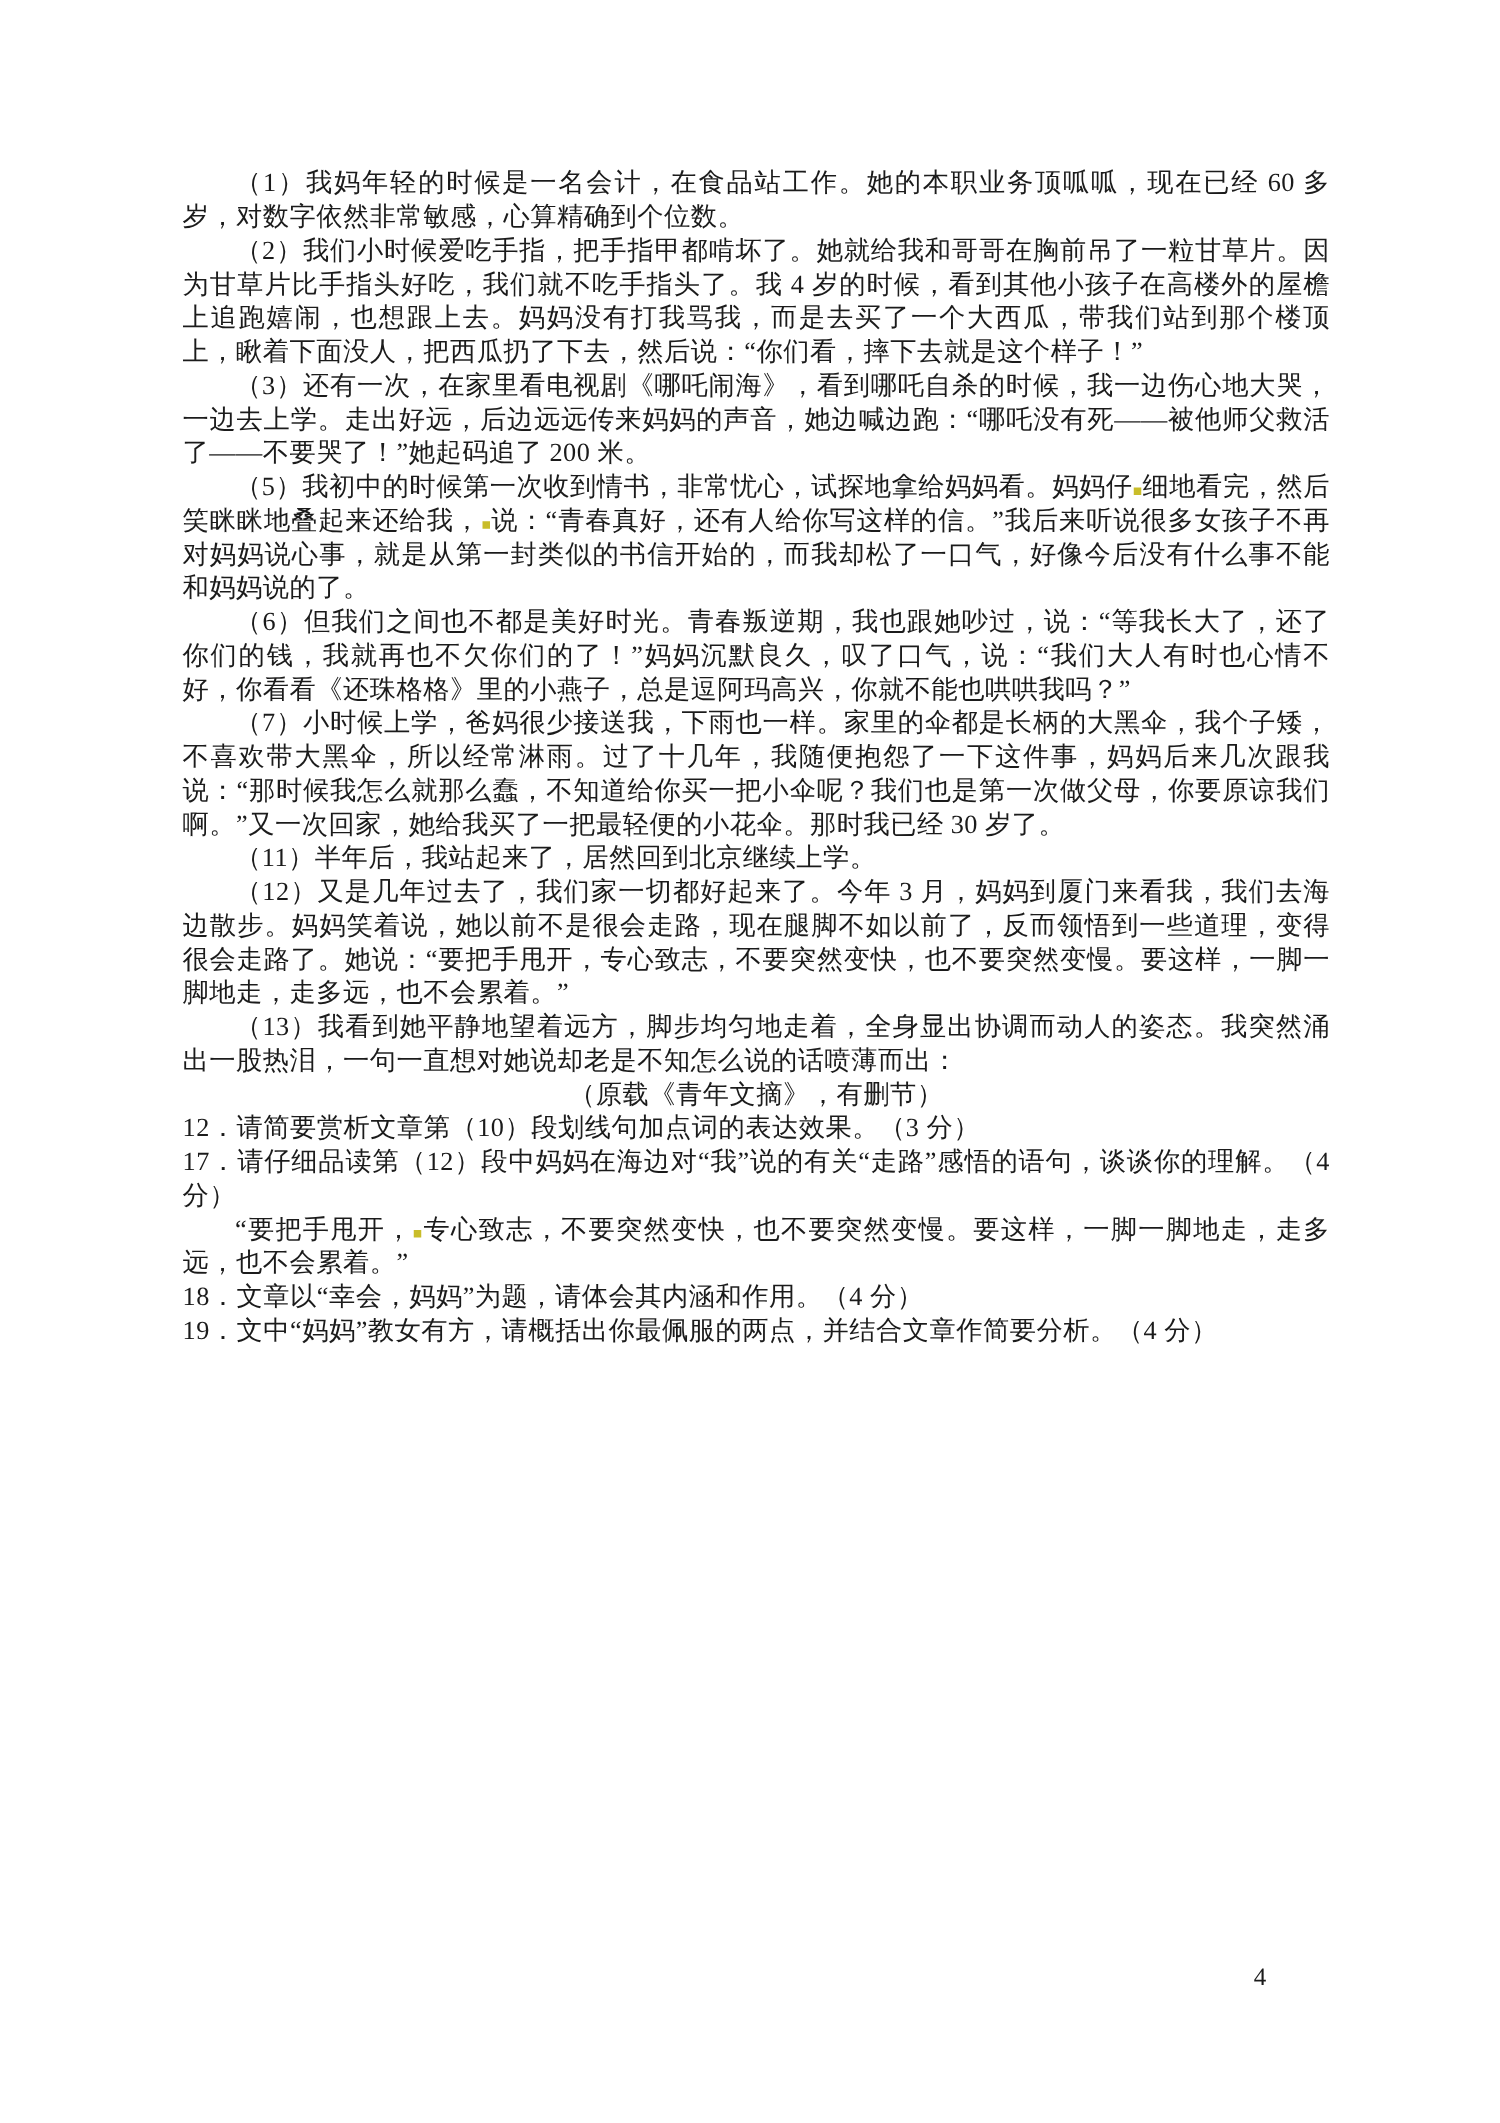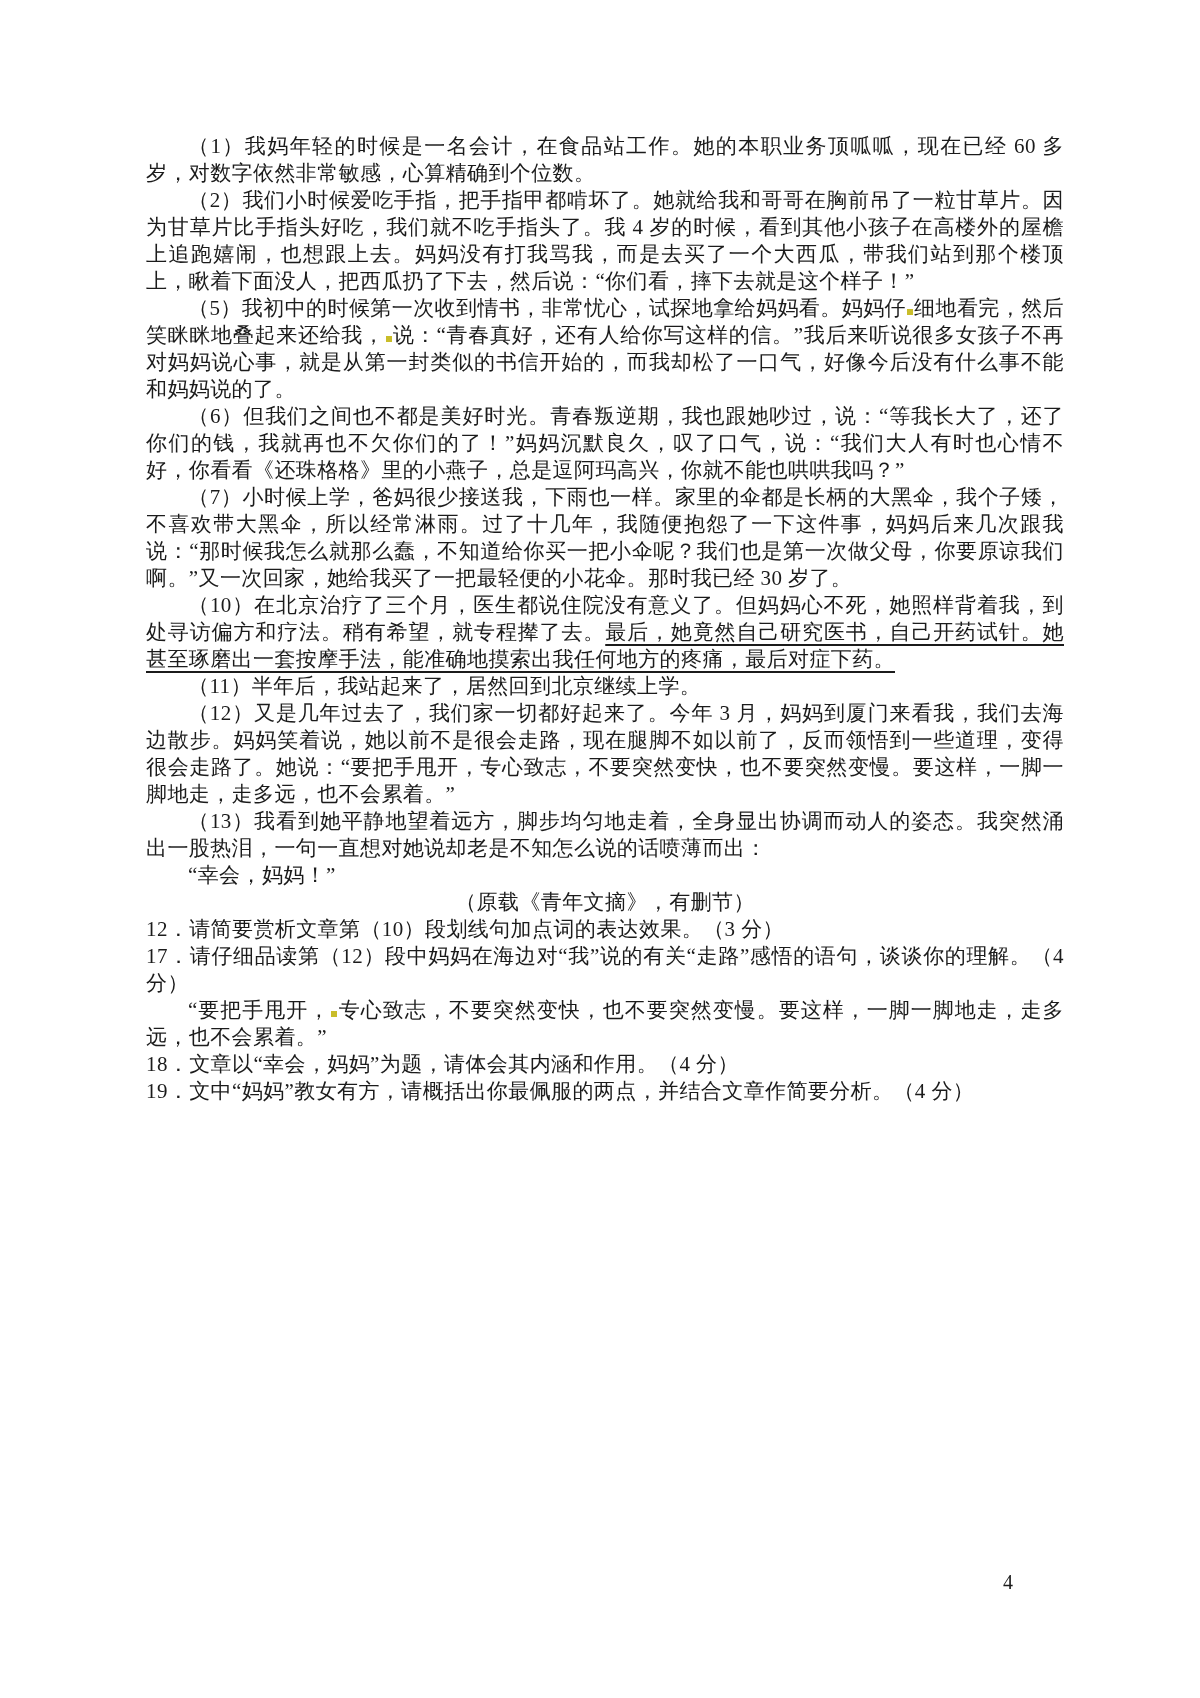--- a/index.html
+++ b/index.html
@@ -62,28 +62,27 @@
     color: #1b1b1b;
   }
 </style>
 </head>
 <body>
 
 <div class="page">
   <div class="body-block">
       <p class="para"><span>（1）我妈年轻的时候是一名会计，在食品站工作。她的本职业务顶呱呱，现在已经 60 多岁，对数字依然非常敏感，心算精确到个位数。</span></p>
       <p class="para"><span>（2）我们小时候爱吃手指，把手指甲都啃坏了。她就给我和哥哥在胸前吊了一粒甘草片。因为甘草片比手指头好吃，我们就不吃手指头了。我 4 岁的时候，看到其他小孩子在高楼外的屋檐上追跑嬉闹，也想跟上去。妈妈没有打我骂我，而是去买了一个大西瓜，带我们站到那个楼顶上，瞅着下面没人，把西瓜扔了下去，然后说：“你们看，摔下去就是这个样子！”</span></p>
+      <p class="para"><span>（3）还有一次，在家里看电视剧《哪吒闹海》，看到哪吒自杀的时候，我一边伤心地大哭，一边去上学。走出好远，后边远远传来妈妈的声音，她边喊边跑：“哪吒没有死——被他师父救活了——不要哭了！”她起码追了 200 米。</span></p>
       <p class="para"><span>（5）我初中的时候第一次收到情书，非常忧心，试探地拿给妈妈看。妈妈仔</span><span class="ydot"></span><span>细地看完，然后笑眯眯地叠起来还给我，</span><span class="ydot"></span><span>说：“青春真好，还有人给你写这样的信。”我后来听说很多女孩子不再对妈妈说心事，就是从第一封类似的书信开始的，而我却松了一口气，好像今后没有什么事不能和妈妈说的了。</span></p>
       <p class="para"><span>（6）但我们之间也不都是美好时光。青春叛逆期，我也跟她吵过，说：“等我长大了，还了你们的钱，我就再也不欠你们的了！”妈妈沉默良久，叹了口气，说：“我们大人有时也心情不好，你看看《还珠格格》里的小燕子，总是逗阿玛高兴，你就不能也哄哄我吗？”</span></p>
       <p class="para"><span>（7）小时候上学，爸妈很少接送我，下雨也一样。家里的伞都是长柄的大黑伞，我个子矮，不喜欢带大黑伞，所以经常淋雨。过了十几年，我随便抱怨了一下这件事，妈妈后来几次跟我说：“那时候我怎么就那么蠢，不知道给你买一把小伞呢？我们也是第一次做父母，你要原谅我们啊。”又一次回家，她给我买了一把最轻便的小花伞。那时我已经 30 岁了。</span></p>
-      <p class="para"><span>（10）在北京治疗了三个月，医生都说住院没有意义了。但妈妈心不死，她照样背着我，到处寻访偏方和疗法。稍有希望，就专程撵了去。</span><span class="u">最后，她竟然自己研究医书，自己开药试针。她甚至琢磨出一套按摩手法，能准确地摸索出我任何地方的疼痛，最后对症下药。</span></p>
       <p class="para"><span>（11）半年后，我站起来了，居然回到北京继续上学。</span></p>
       <p class="para"><span>（12）又是几年过去了，我们家一切都好起来了。今年 3 月，妈妈到厦门来看我，我们去海边散步。妈妈笑着说，她以前不是很会走路，现在腿脚不如以前了，反而领悟到一些道理，变得很会走路了。她说：“要把手甩开，专心致志，不要突然变快，也不要突然变慢。要这样，一脚一脚地走，走多远，也不会累着。”</span></p>
       <p class="para"><span>（13）我看到她平静地望着远方，脚步均匀地走着，全身显出协调而动人的姿态。我突然涌出一股热泪，一句一直想对她说却老是不知怎么说的话喷薄而出：</span></p>
-      <p class="quote"><span>“幸会，妈妈！”</span></p>
       <p class="source"><span>（原载《青年文摘》，有删节）</span></p>
       <p class="question"><span>12．请简要赏析文章第（10）段划线句加点词的表达效果。（3 分）</span></p>
       <p class="question"><span>17．请仔细品读第（12）段中妈妈在海边对“我”说的有关“走路”感悟的语句，谈谈你的理解。（4 分）</span></p>
       <p class="qquote"><span>“要把手甩开，</span><span class="ydot"></span><span>专心致志，不要突然变快，也不要突然变慢。要这样，一脚一脚地走，走多远，也不会累着。”</span></p>
       <p class="question"><span>18．文章以“幸会，妈妈”为题，请体会其内涵和作用。（4 分）</span></p>
       <p class="question"><span>19．文中“妈妈”教女有方，请概括出你最佩服的两点，并结合文章作简要分析。（4 分）</span></p>
     </div>
   <div class="page-number">4</div>
 </div>
 

